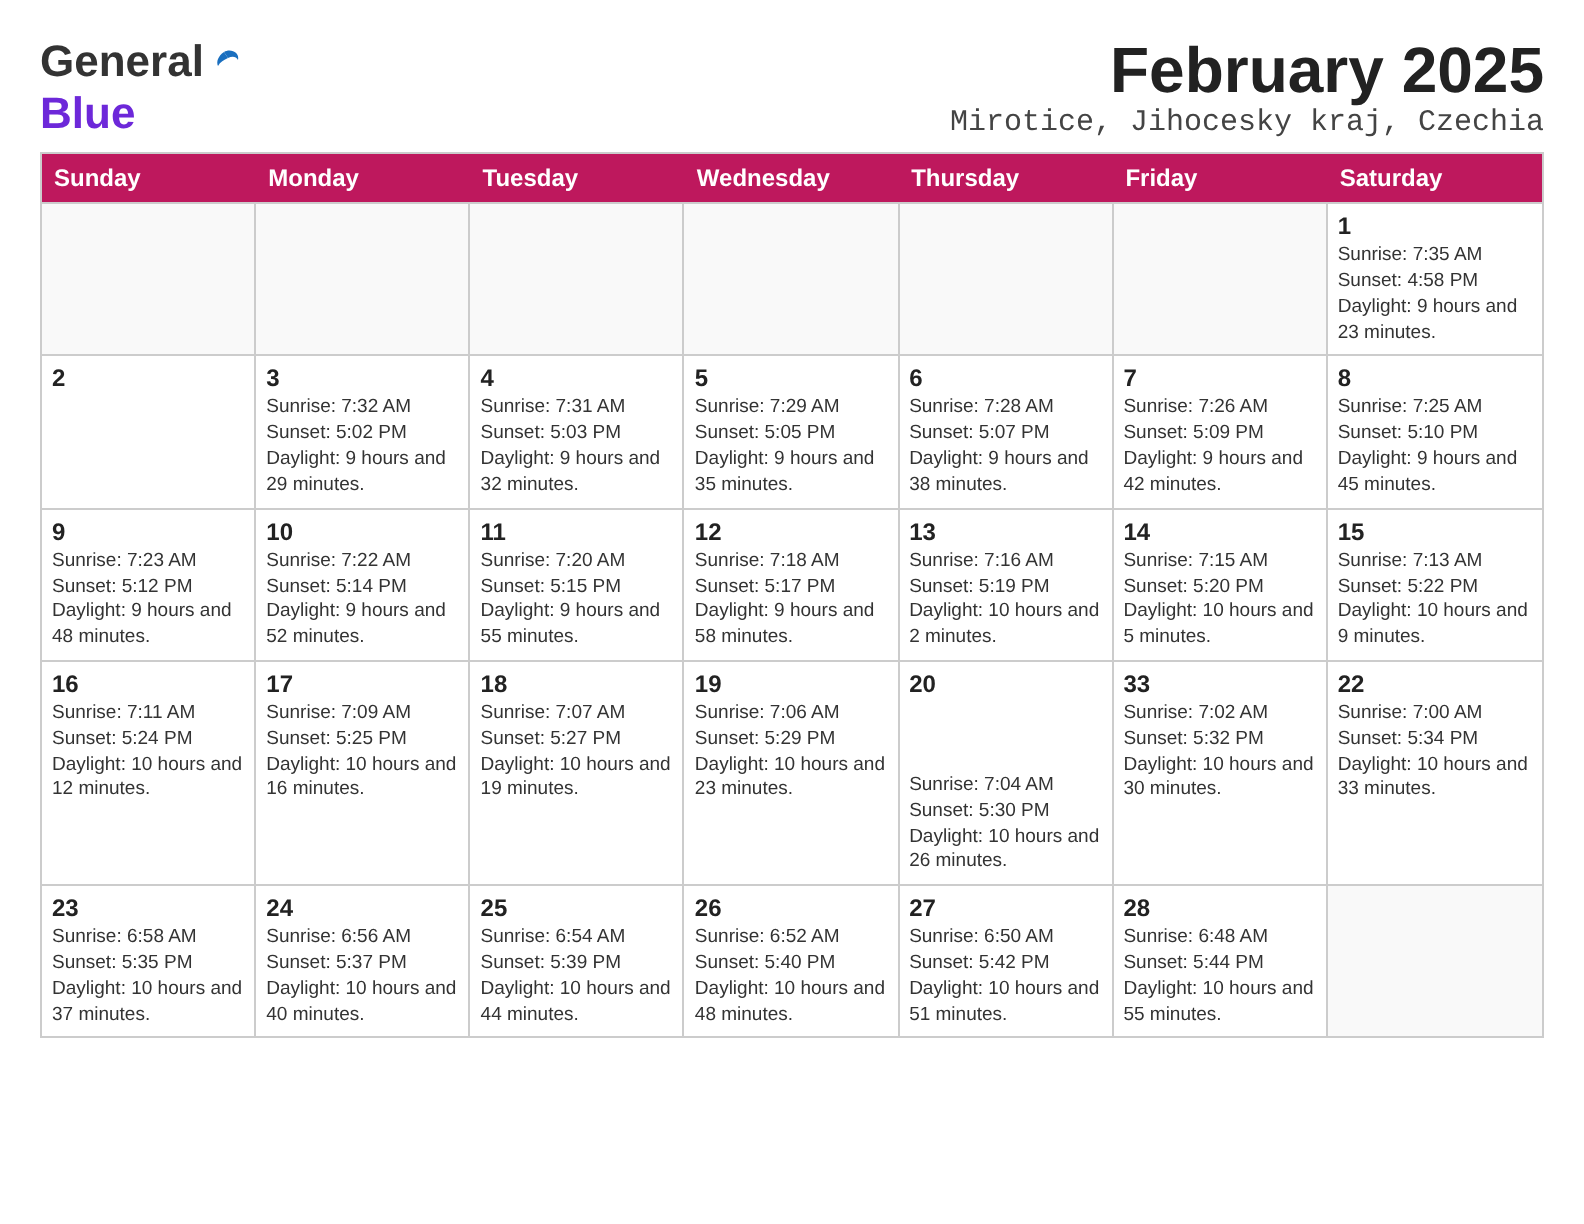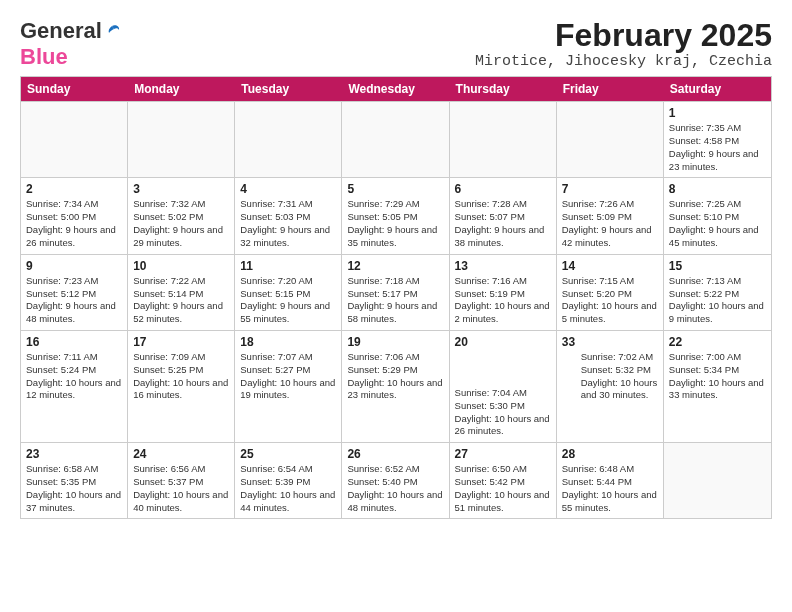--- a/index.html
+++ b/index.html
@@ -26,21 +26,21 @@
     .logo {
       display: flex;
       flex-direction: column;
       align-items: flex-start;
     }
     .logo-text {
       font-size: 22px;
       font-weight: bold;
     }
     .logo-general { color: #333; }
-    .logo-blue { color: #ec4899; }
+    .logo-blue { color: #6d28d9; }
     .title-block {
       text-align: right;
     }
     .title-block h1 {
       font-size: 32px;
       font-weight: bold;
       color: #222;
       line-height: 1.1;
     }
     .title-block h2 {
@@ -144,23 +144,20 @@
           <div class="cal-cell">
             <span class="day-num">1</span>
             <div class="day-info" style="white-space: pre-line;">Sunrise: 7:35 AM
 Sunset: 4:58 PM
 Daylight: 9 hours and 23 minutes.</div>
           </div>
         </div>
         <div class="cal-row">
           <div class="cal-cell">
             <span class="day-num">2</span>
-            <div class="day-info" style="white-space: pre-line;">Sunrise: 7:34 AM
-Sunset: 5:00 PM
-Daylight: 9 hours and 26 minutes.</div>
           </div>
           <div class="cal-cell">
             <span class="day-num">3</span>
             <div class="day-info" style="white-space: pre-line;">Sunrise: 7:32 AM
 Sunset: 5:02 PM
 Daylight: 9 hours and 29 minutes.</div>
           </div>
           <div class="cal-cell">
             <span class="day-num">4</span>
             <div class="day-info" style="white-space: pre-line;">Sunrise: 7:31 AM
@@ -262,21 +259,21 @@
 Daylight: 10 hours and 23 minutes.</div>
           </div>
           <div class="cal-cell">
             <span class="day-num">20</span>
             <div class="day-info" style="white-space: pre-line; margin-top: 38px;">Sunrise: 7:04 AM
 Sunset: 5:30 PM
 Daylight: 10 hours and 26 minutes.</div>
           </div>
           <div class="cal-cell">
             <span class="day-num">33</span>
-            <div class="day-info" style="white-space: pre-line; margin-left: 19px;">Sunrise: 7:02 AM
+            <div class="day-info" style="white-space: pre-line;">Sunrise: 7:02 AM
 Sunset: 5:32 PM
 Daylight: 10 hours and 30 minutes.</div>
           </div>
           <div class="cal-cell">
             <span class="day-num">22</span>
             <div class="day-info" style="white-space: pre-line;">Sunrise: 7:00 AM
 Sunset: 5:34 PM
 Daylight: 10 hours and 33 minutes.</div>
           </div>
         </div>

